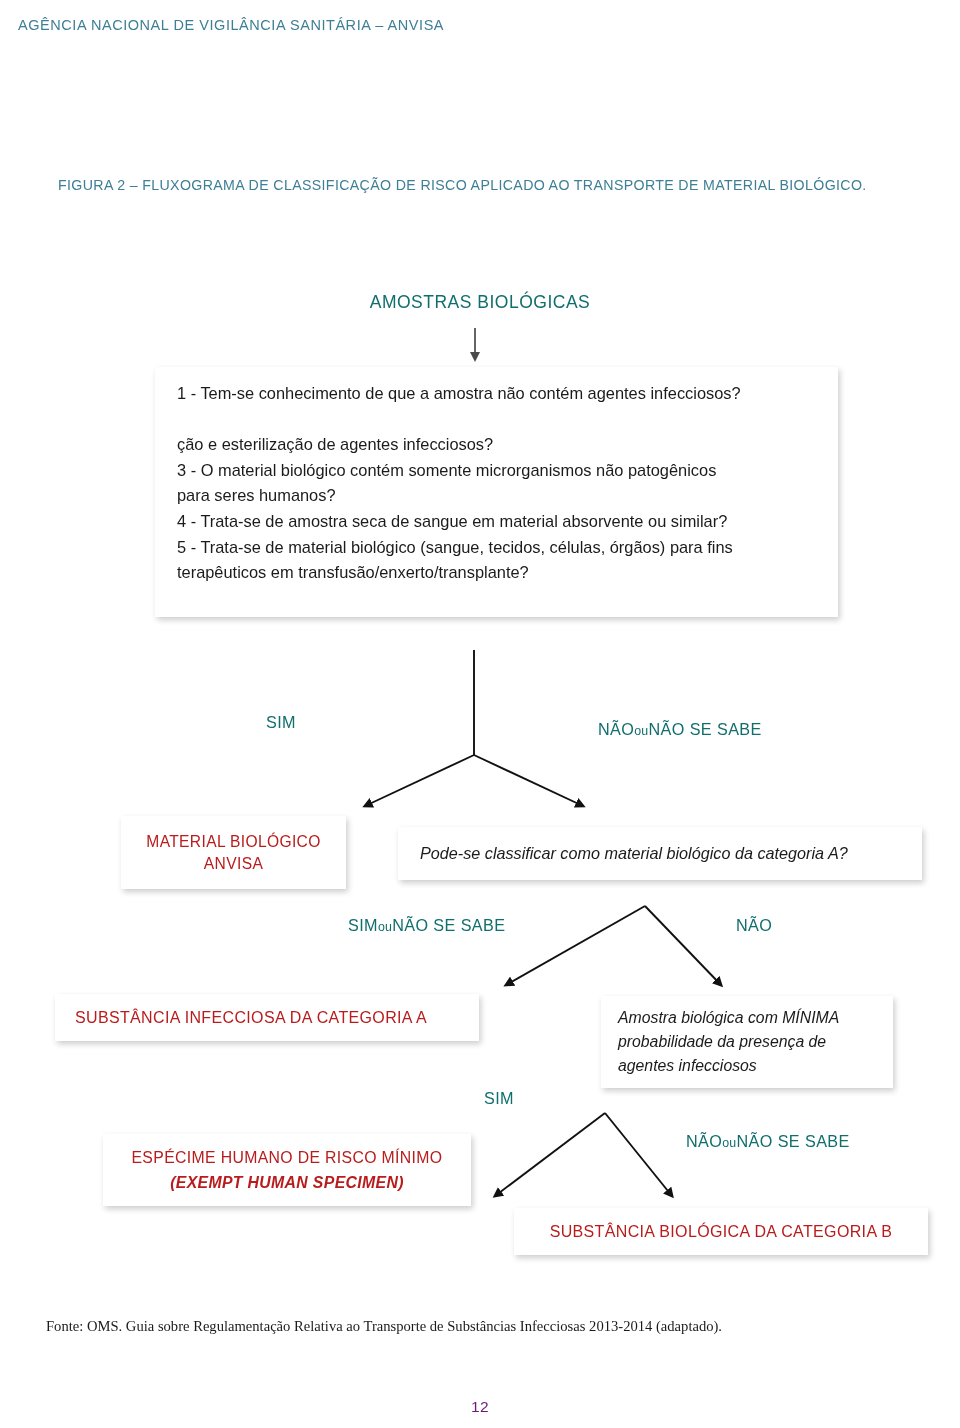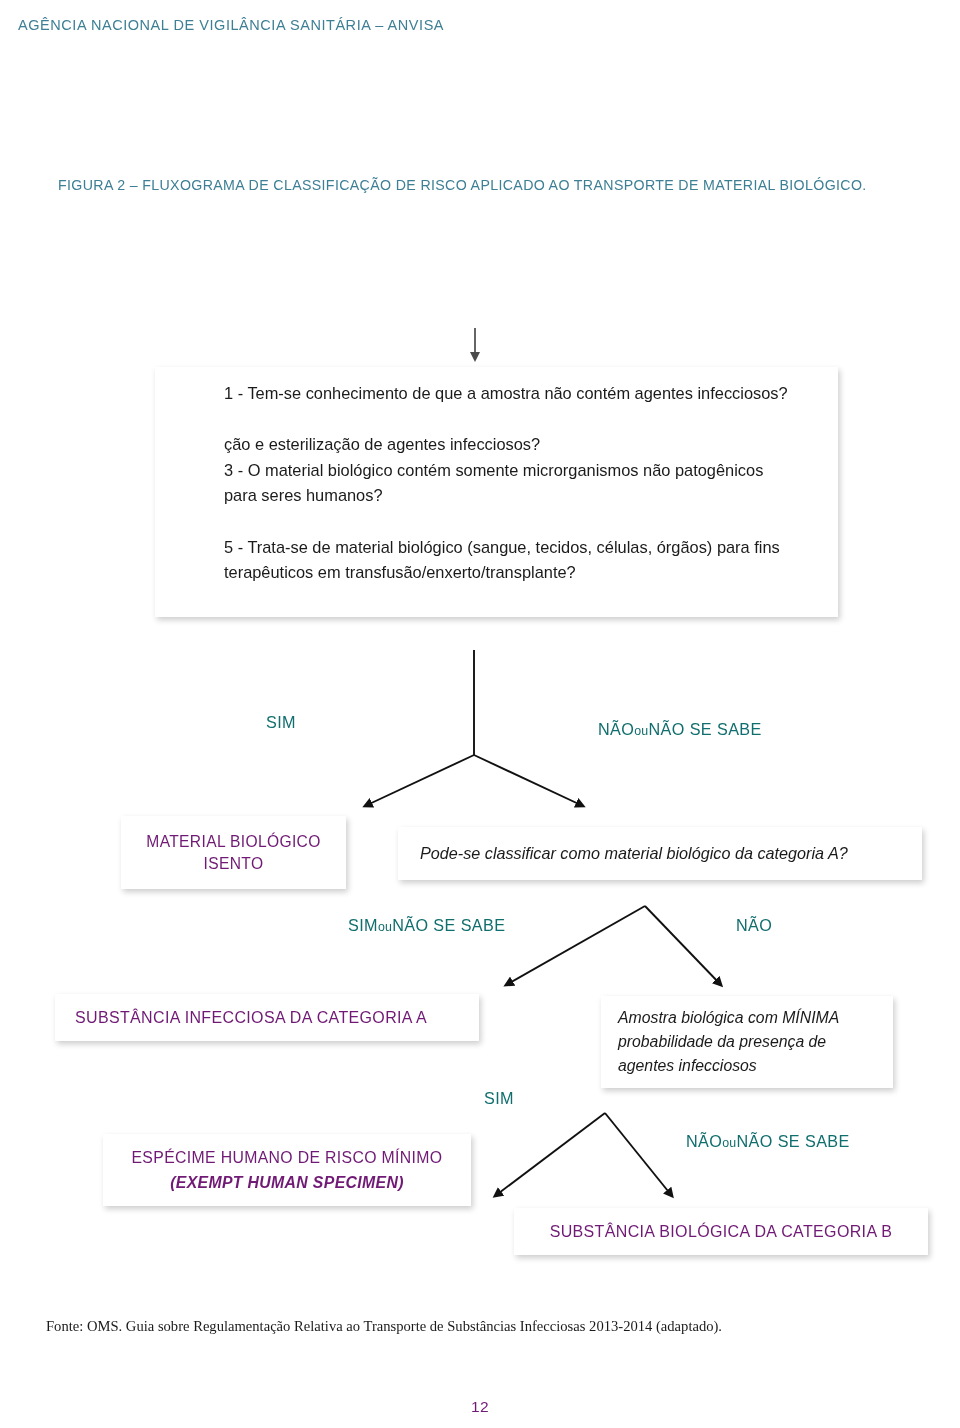--- a/index.html
+++ b/index.html
@@ -65,21 +65,21 @@
   }
   .box.center { justify-content: center; text-align: center; }
 
   .node-text {
     display: block;
     width: 100%;
   }
 
   
   .teal {
-    color: #701a75;
+    color: #b91c1c;
     letter-spacing: 0.35px;
   }
   .black {
     color: #1b1b1b;
     font-style: italic;
   }
 
   
   .top-title {
     position: absolute;
@@ -98,21 +98,20 @@
     top: 367px;
     width: 683px;
     height: 250px;
     padding: 14px 20px 10px 22px;
     align-items: flex-start;
   }
   #box-questions .node-text {
     font-size: 16.4px;
     line-height: 25.6px;
     color: #1b1b1b;
-    margin-left: 47px;
   }
 
   
   .branch-label {
     position: absolute;
     color: #116e6e;
     font-size: 16.2px;
     letter-spacing: 0.4px;
     white-space: nowrap;
     text-align: right;
@@ -257,42 +256,43 @@
 
     <line x1="474" y1="755" x2="583" y2="806" stroke="#111111" stroke-width="1.9" marker-end="url(#ahead-fat)"></line>
 
     <line x1="645" y1="906" x2="506" y2="985" stroke="#111111" stroke-width="1.9" marker-end="url(#ahead-fat)"></line>
     <line x1="645" y1="906" x2="721" y2="985" stroke="#111111" stroke-width="1.9" marker-end="url(#ahead-fat)"></line>
 
     <line x1="605" y1="1113" x2="495" y2="1196" stroke="#111111" stroke-width="1.9" marker-end="url(#ahead-fat)"></line>
     <line x1="605" y1="1113" x2="672" y2="1196" stroke="#111111" stroke-width="1.9" marker-end="url(#ahead-fat)"></line>
   </svg>
 
+  <div class="top-title">AMOSTRAS BIOLÓGICAS</div>
 
   <div class="box" id="box-questions">
     <div class="node-text">
       <span>1 - Tem-se conhecimento de que a amostra não contém agentes infecciosos?</span><br>
       <br>
       <span>ção e esterilização de agentes infecciosos?</span><br>
       <span>3 - O material biológico contém somente microrganismos não patogênicos</span><br>
       <span>para seres humanos?</span><br>
-      <br>
+      <span>4 - Trata-se de amostra seca de sangue em material absorvente ou similar?</span><br>
       <span>5 - Trata-se de material biológico (sangue, tecidos, células, órgãos) para fins</span><br>
       <span>terapêuticos em transfusão/enxerto/transplante?</span>
     </div>
   </div>
 
   <div class="branch-label" id="lbl-sim-1">SIM</div>
 
   <div class="branch-label" id="lbl-nao-1"><span>NÃO</span><span class="ou">ou</span><span>NÃO SE SABE</span></div>
 
   <div class="box center" id="box-isento">
     <div class="node-text teal">
       <span>MATERIAL BIOLÓGICO</span><br>
-      <span>ISENTO</span>
+      <span>ANVISA</span>
     </div>
   </div>
 
   <div class="box" id="box-categoria-a-q">
     <div class="node-text black">Pode-se classificar como material biológico da categoria A?</div>
   </div>
 
   <div class="branch-label" id="lbl-sim-2"><span>SIM</span><span class="ou">ou</span><span>NÃO SE SABE</span></div>
 
   <div class="branch-label" id="lbl-nao-2">NÃO</div>

